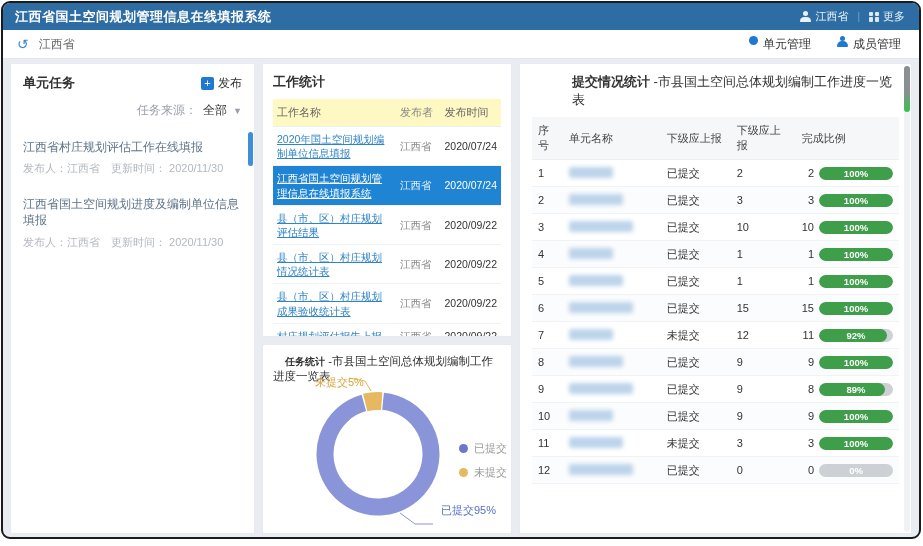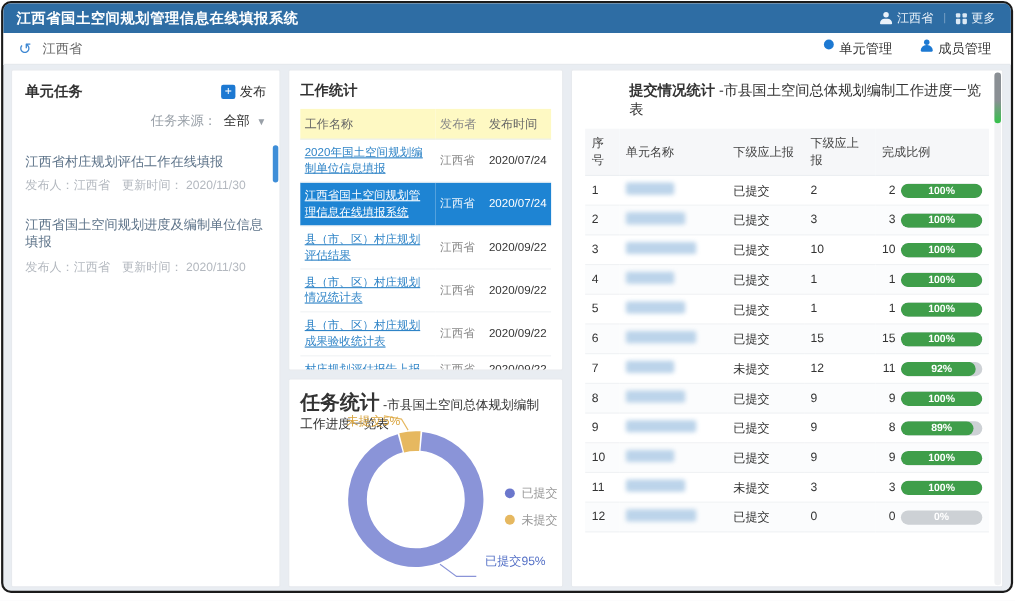--- a/index.html
+++ b/index.html
@@ -64,21 +64,21 @@
   .wtable .c-pub { width:44px; color:#888; }
   .wtable .c-date { width:60px; }
   .wtable a { color:#2f84c7; text-decoration:underline; cursor:pointer; }
   tr.sel td { background:#1e84d3; color:#fff; }
   tr.sel td a { color:#fff; }
   tr.sel .c-pub { color:#eaf3fb; }
 
   
   .chart-card { height:190px; padding:9px 10px; position:relative; }
   .chart-title { font-size:11.5px; color:#333; }
-  .chart-title b { font-size:18px; }
+  .chart-title b { font-size:10px;margin-left:12px; }
   .donut-wrap { position:absolute; left:42px; top:36px; width:146px; height:146px; }
   .annot { position:absolute; font-size:11px; white-space:nowrap; }
   .annot-top { left:52px; top:30px; color:#d9a43e; }
   .annot-bot { left:178px; top:158px; color:#5470c6; }
   .legend { position:absolute; left:196px; top:96px; display:flex; flex-direction:column; gap:9px; }
   .legend-item { display:flex; align-items:center; gap:6px; font-size:11px; color:#999; cursor:pointer; }
   .legend-dot { width:9px; height:9px; border-radius:50%; }
 
   
   .right-panel { flex:1; height:471px; padding:9px 12px 9px 12px; position:relative; overflow:hidden; }

